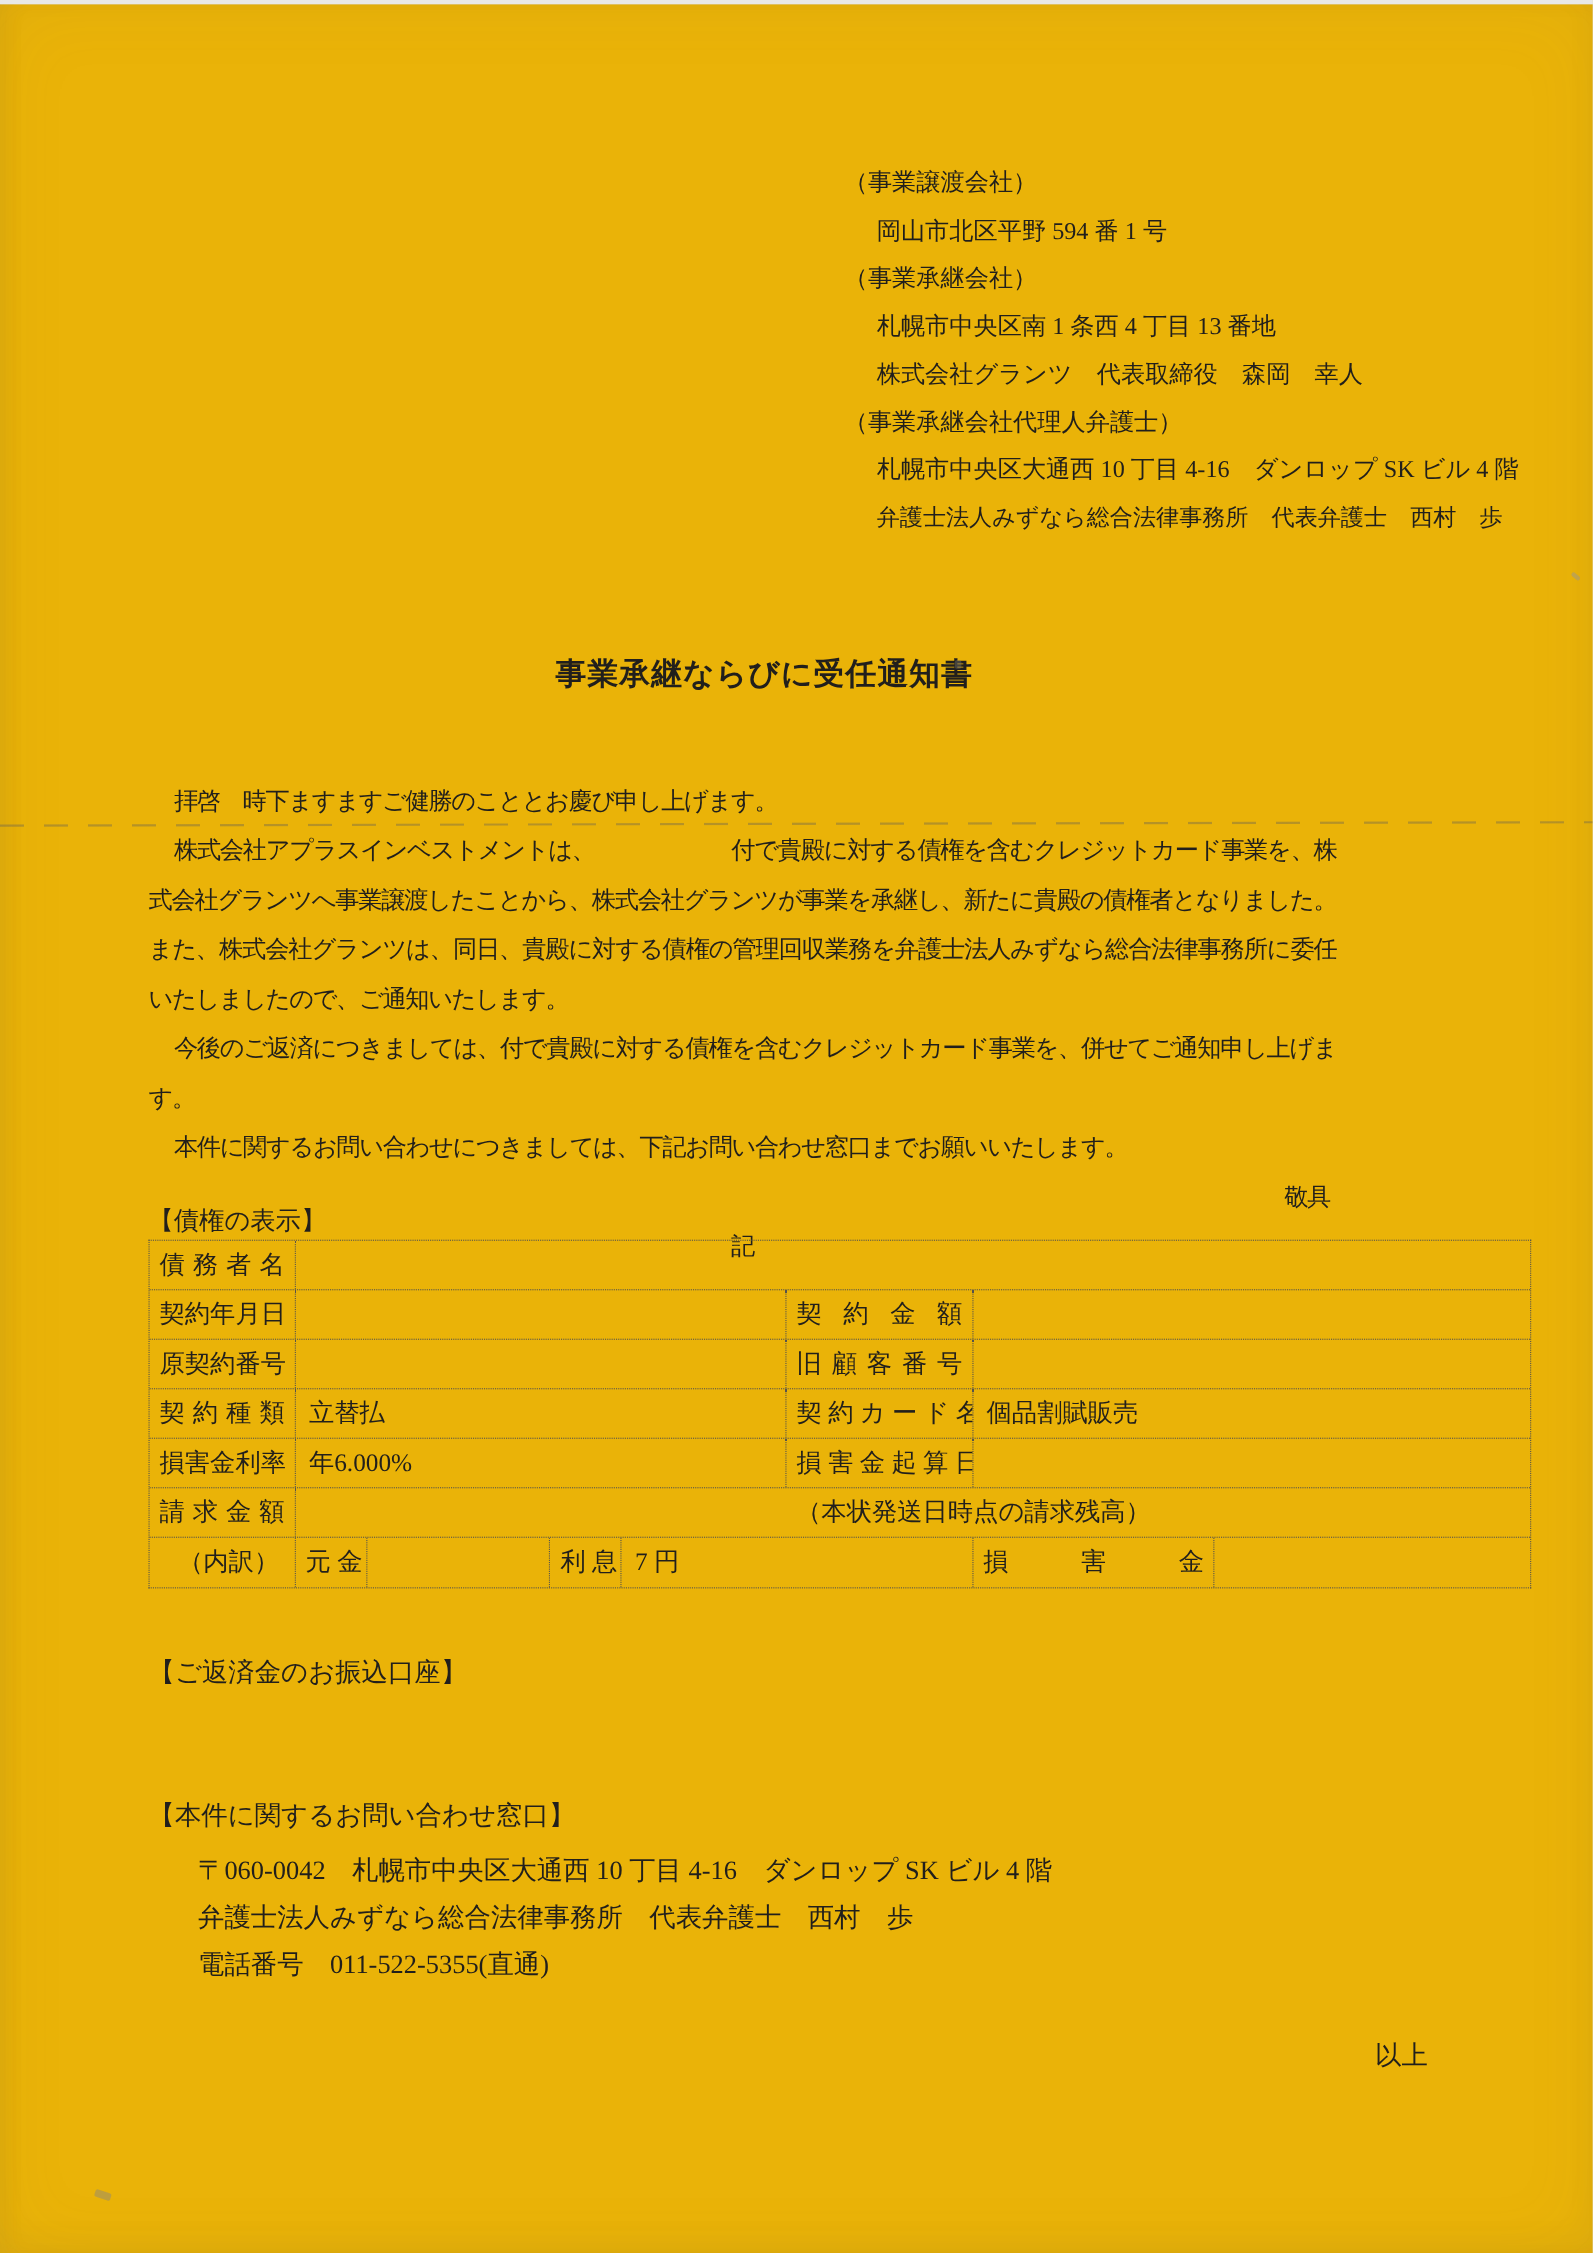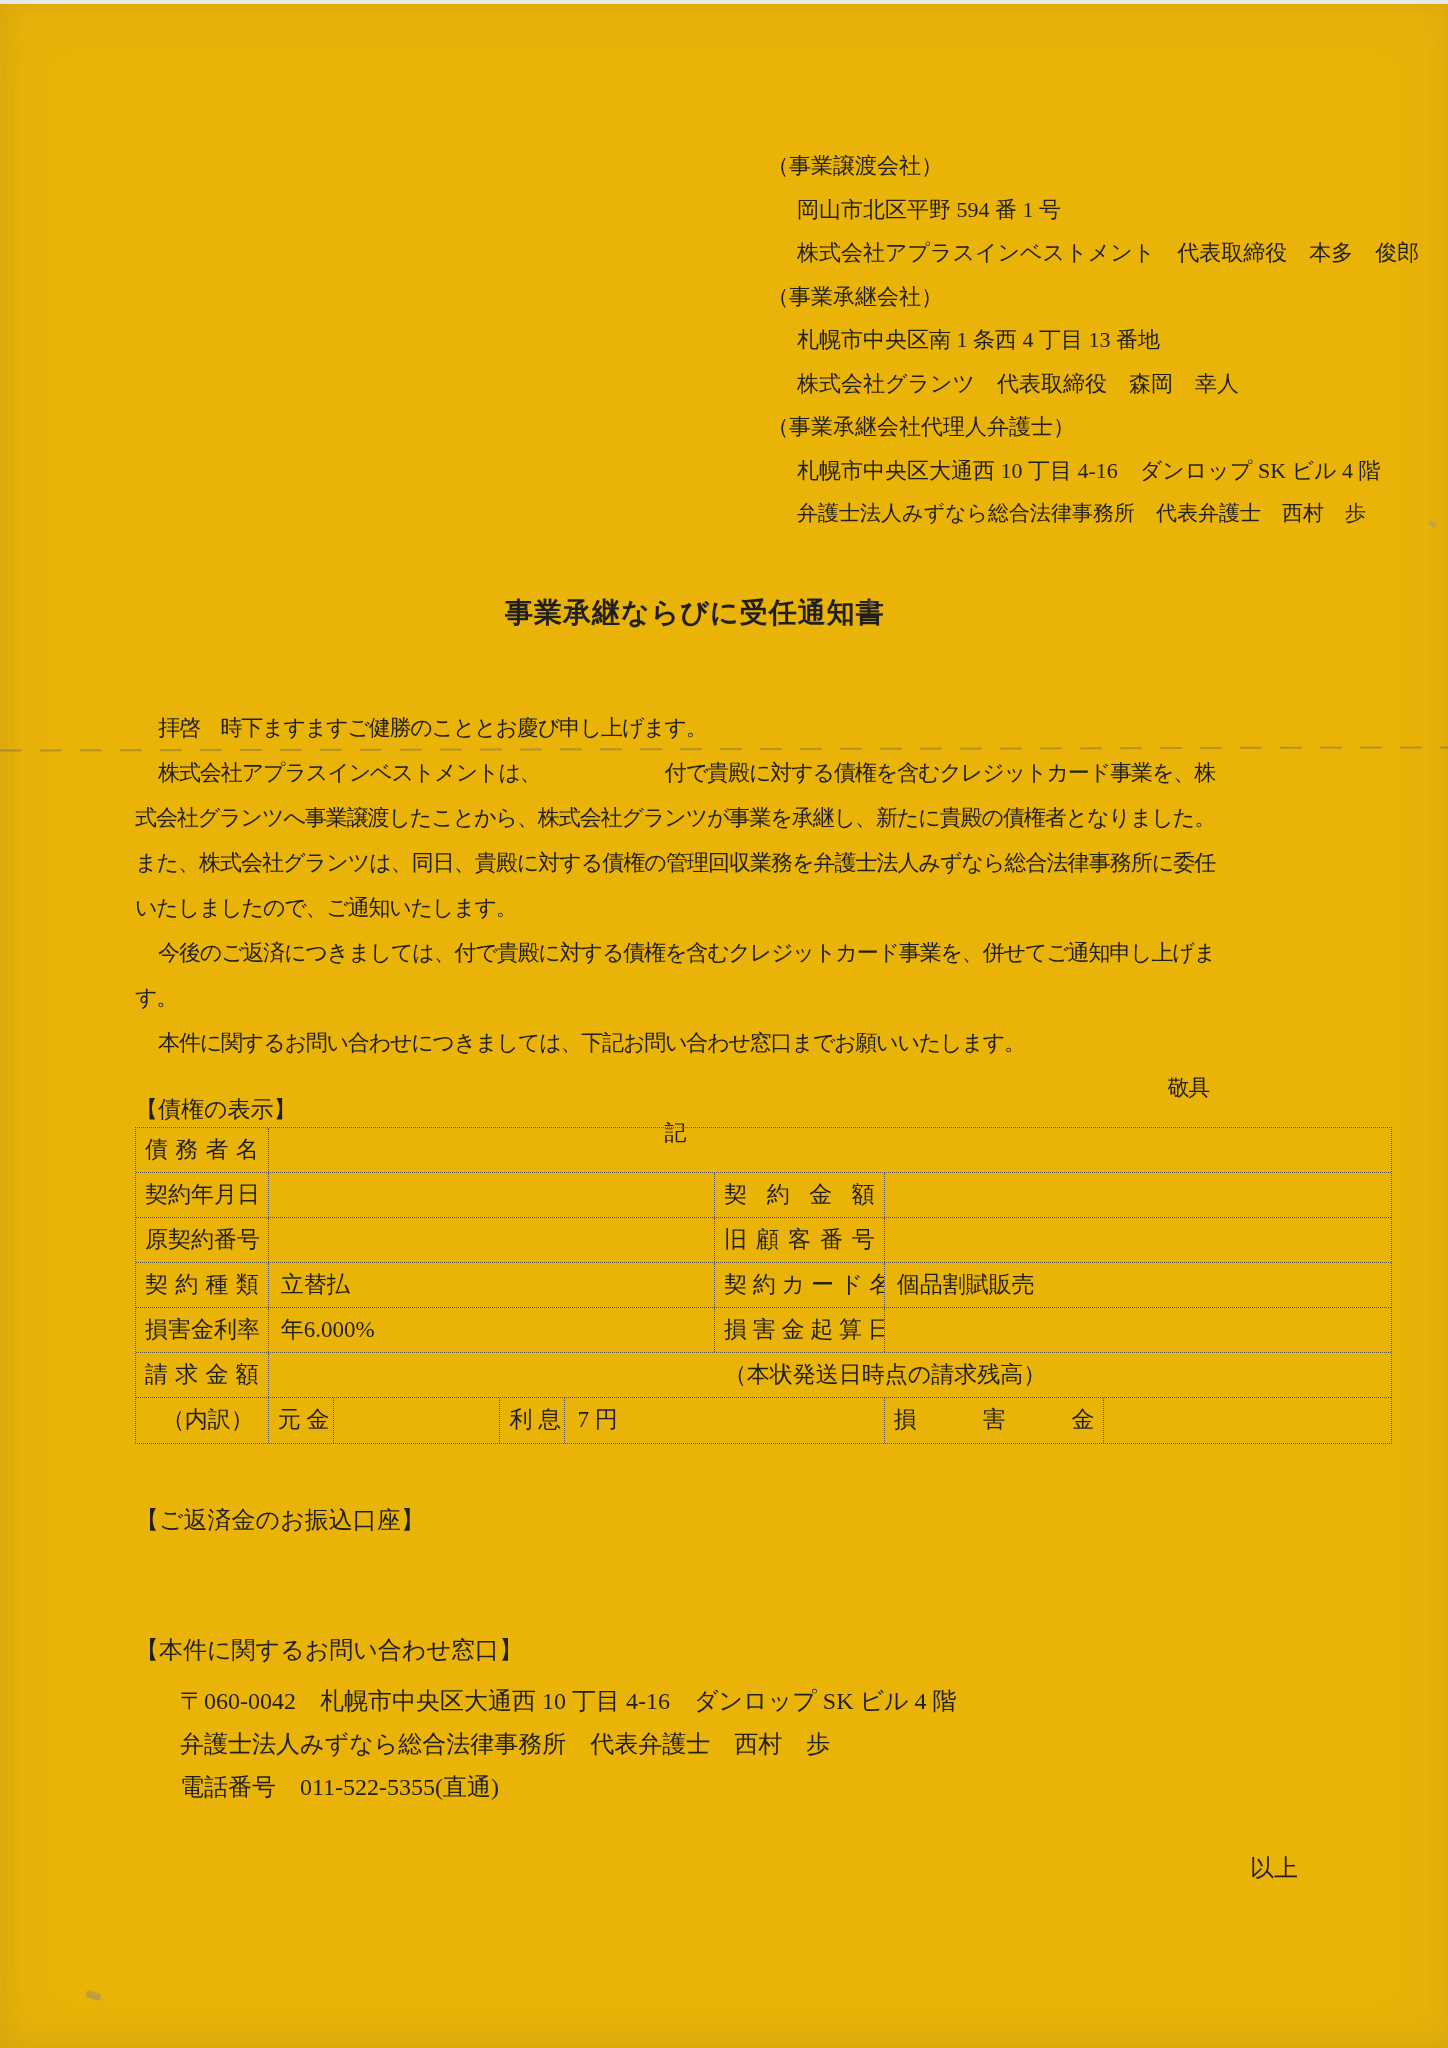--- a/index.html
+++ b/index.html
@@ -58,21 +58,20 @@
 </style>
 </head>
 <body>
 
 <div class="page">
 
   <div class="sender">
     <div>
       <div class="party-label">（事業譲渡会社）</div>
       <div class="party-line">岡山市北区平野 594 番 1 号</div>
-      <div class="party-line">株式会社アプラスインベストメント　代表取締役　本多　俊郎</div>
     </div>
     <div>
       <div class="party-label">（事業承継会社）</div>
       <div class="party-line">札幌市中央区南 1 条西 4 丁目 13 番地</div>
       <div class="party-line">株式会社グランツ　代表取締役　森岡　幸人</div>
     </div>
     <div>
       <div class="party-label">（事業承継会社代理人弁護士）</div>
       <div class="party-line">札幌市中央区大通西 10 丁目 4-16　ダンロップ SK ビル 4 階</div>
       <div class="party-line party-name-small">弁護士法人みずなら総合法律事務所　代表弁護士　西村　歩</div>

